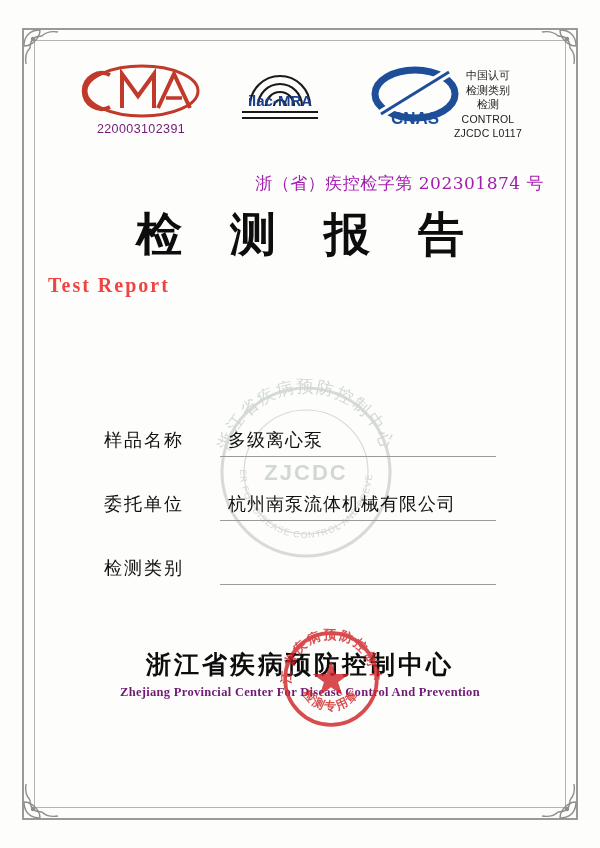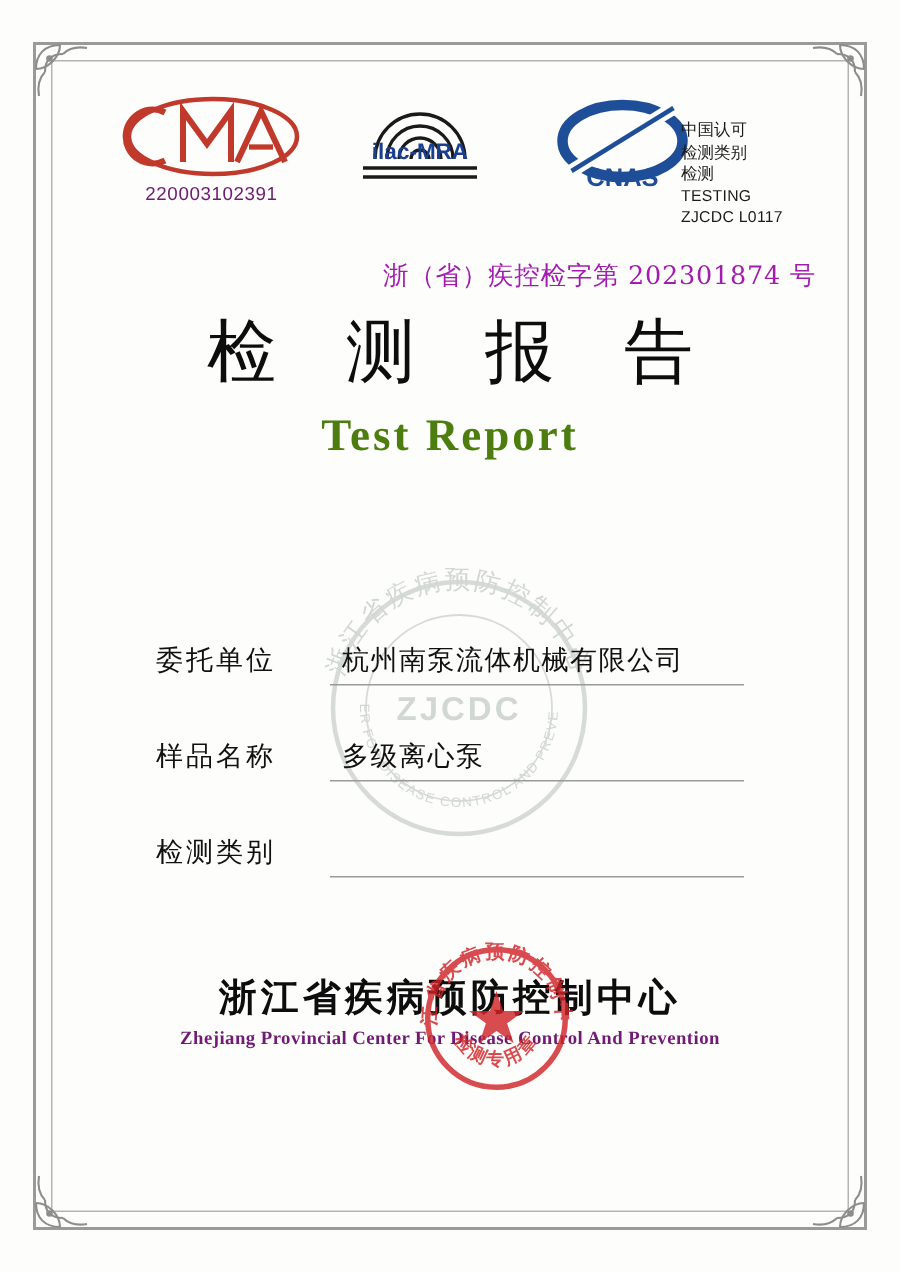--- a/index.html
+++ b/index.html
@@ -92,25 +92,26 @@
   .logo-cnas {
     position: absolute;
     left: 307px;
     top: 6px;
     width: 100px;
   }
   .cnas-mark { width: 100px; height: 62px; display: block; }
   .cnas-text {
     position: absolute;
     left: 396px;
-    top: 20px;
+    top: 8px;
     font-family: "Liberation Sans", sans-serif;
     font-size: 11px;
     line-height: 14.5px;
     color: #1b1b1b;
+    text-align: center;
   }
   .cnas-text .en { font-size: 10.5px; letter-spacing: 0.2px; }
 
   
   .report-no {
     position: absolute;
     right: 8px;
     top: 120px;
     font-size: 17px;
     color: #a21caf;
@@ -120,36 +121,35 @@
 
   
   .title-cn {
     position: absolute;
     left: 0;
     right: 0;
     top: 152px;
     text-align: center;
     font-family: "DejaVu Serif", serif;
     font-size: 46px;
-    font-weight: normal;
+    font-weight: bold;
     letter-spacing: 16px;
     text-indent: 16px;
     color: #0d0d0d;
   }
   .title-en {
     position: absolute;
     left: 0;
     right: 0;
     top: 222px;
-    text-align: center;
     font-family: "Liberation Serif", serif;
-    font-size: 30px;
+    font-size: 20px;
     font-weight: bold;
     letter-spacing: 2px;
-    color: #4d7c0f;
+    color: #ef4444;
   }
 
   
   .watermark {
     position: absolute;
     left: 158px;
     top: 320px;
     width: 200px;
     height: 200px;
     opacity: 0.30;
@@ -320,21 +320,21 @@
           <path d="M16 48 L84 6" stroke="#ffffff" stroke-width="9"></path>
           <path d="M16 48 L84 6" stroke="#1f4e99" stroke-width="3"></path>
           <text x="50" y="58" text-anchor="middle" font-family="Liberation Sans, sans-serif" font-size="17" font-weight="bold" fill="#1f4e99">CNAS</text>
         </svg>
       </div>
 
       <div class="cnas-text">
         <div>中国认可</div>
         <div>检测类别</div>
         <div>检测</div>
-        <div class="en">TESTING</div>
+        <div class="en">CONTROL</div>
         <div class="en">ZJCDC L0117</div>
       </div>
     </div>
 
     <div class="report-no">浙（省）疾控检字第 202301874 号</div>
 
     <div class="title-cn">检 测 报 告</div>
     <div class="title-en">Test Report</div>
 
     <div class="watermark">
@@ -350,27 +350,27 @@
         </text>
         <text font-family="Liberation Sans, sans-serif" font-size="9" fill="#6f8279" letter-spacing="1">
           <textPath href="#wmBot" startOffset="50%" text-anchor="middle">CENTER FOR DISEASE CONTROL AND PREVENTION</textPath>
         </text>
         <text x="100" y="108" text-anchor="middle" font-family="Liberation Sans, sans-serif" font-size="22" font-weight="bold" fill="#6f8279" letter-spacing="2">ZJCDC</text>
       </svg>
     </div>
 
     <div class="fields">
       <div class="field-row">
+        <div class="field-label">样品名称</div>
+        <div class="field-value">多级离心泵</div>
+        <div class="field-rule"></div>
+      </div>
+      <div class="field-row">
         <div class="field-label">委托单位</div>
         <div class="field-value">杭州南泵流体机械有限公司</div>
-        <div class="field-rule"></div>
-      </div>
-      <div class="field-row">
-        <div class="field-label">样品名称</div>
-        <div class="field-value">多级离心泵</div>
         <div class="field-rule"></div>
       </div>
       <div class="field-row">
         <div class="field-label">检测类别</div>
         <div class="field-rule"></div>
       </div>
     </div>
 
     <div class="footer">
       <div class="footer-cn">浙江省疾病预防控制中心</div>

